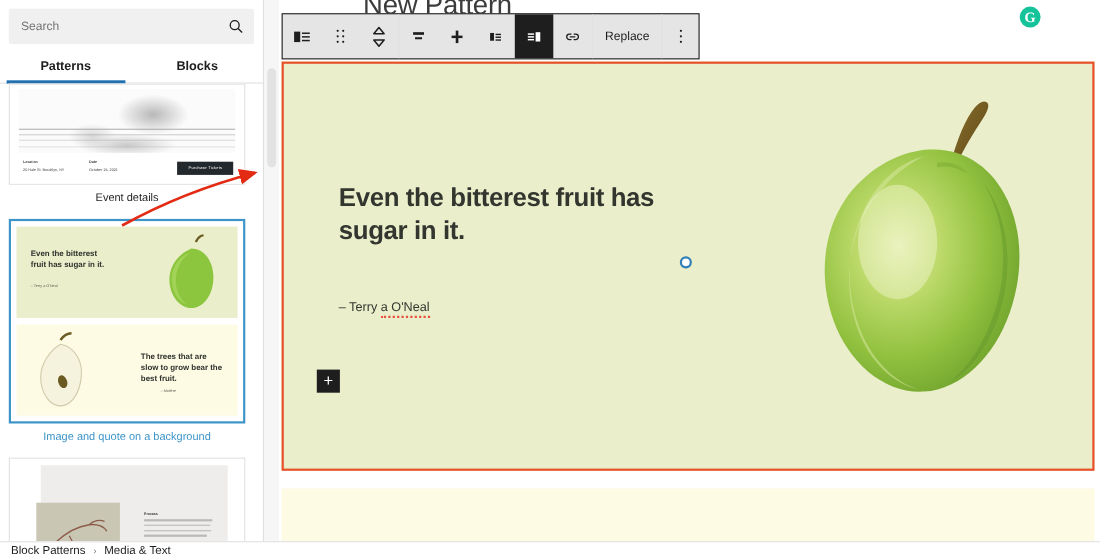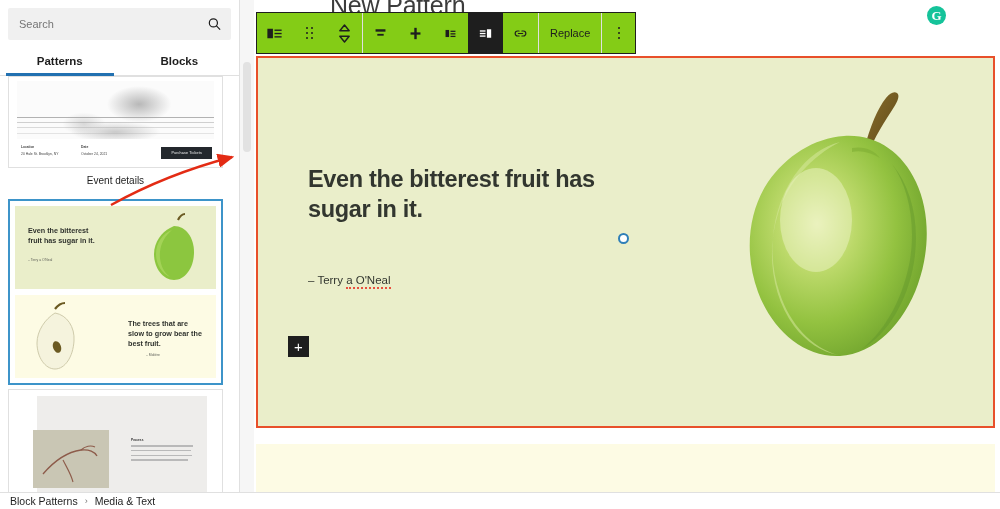--- a/index.html
+++ b/index.html
@@ -110,21 +110,21 @@
   }
   #grammarly {
     position:absolute; right:54px; top:6px; width:19px; height:19px; border-radius:50%;
     background:#15c39a; color:#fff; font-size:13px; font-weight:700;
     display:flex; align-items:center; justify-content:center;
     font-family:"Liberation Serif", serif;
   }
 
   
   #toolbar {
-    position:absolute; left:2px; top:12px; height:42px; background:#84cc16;
+    position:absolute; left:2px; top:12px; height:42px; background:#e5e5e5;
     border:1px solid #1e1e1e; display:flex; align-items:stretch; z-index:20;
   }
   .tb-group { display:flex; align-items:center; border-right:1px solid #e0e0e0; }
   .tb-group:last-child { border-right:none; }
   .tb-btn {
     width:35px; height:40px; display:flex; align-items:center; justify-content:center;
     cursor:pointer; background:transparent;
   }
   .tb-btn.active { background:#1e1e1e; }
   .tb-replace {
@@ -235,20 +235,21 @@
           <div class="pq-bot">
             <svg style="position:absolute; left:14px; top:6px; width:58px; height:72px;" viewBox="0 0 58 72">
               <path d="M26 8 C29 4 33 2 36 2" stroke="#6b5a22" stroke-width="2.2" fill="none"></path>
               <path d="M26 12 C38 14 46 26 45 40 C44 56 36 68 26 68 C16 68 8 56 8 42 C8 30 16 18 26 12 Z" fill="#f5f3dd" stroke="#cfcbab" stroke-width="1"></path>
               <ellipse cx="28" cy="46" rx="4" ry="6" fill="#6b5a22" transform="rotate(-20 28 46)"></ellipse>
             </svg>
             <div class="pq-quote" style="right:14px; top:24px; width:74px; text-align:left;">The trees that are slow to grow bear the best fruit.</div>
             <div class="pq-cite" style="right:56px; top:58px;">– Molière</div>
           </div>
         </div>
+        <div class="pattern-label">Image and quote on a background</div>
       </div>
 
       <div class="pattern-item">
         <div class="pattern-frame">
           <div class="thumb3">
             <div class="t3-panel"></div>
             <div class="t3-img">
               <svg viewBox="0 0 76 58" style="width:100%;height:100%">
                 <path d="M10 44 C22 30 34 22 48 20 C56 19 62 22 64 26" stroke="#8d5b4a" stroke-width="1.3" fill="none"></path>
                 <path d="M30 30 C34 38 38 44 40 52" stroke="#8d5b4a" stroke-width="1.1" fill="none"></path>

